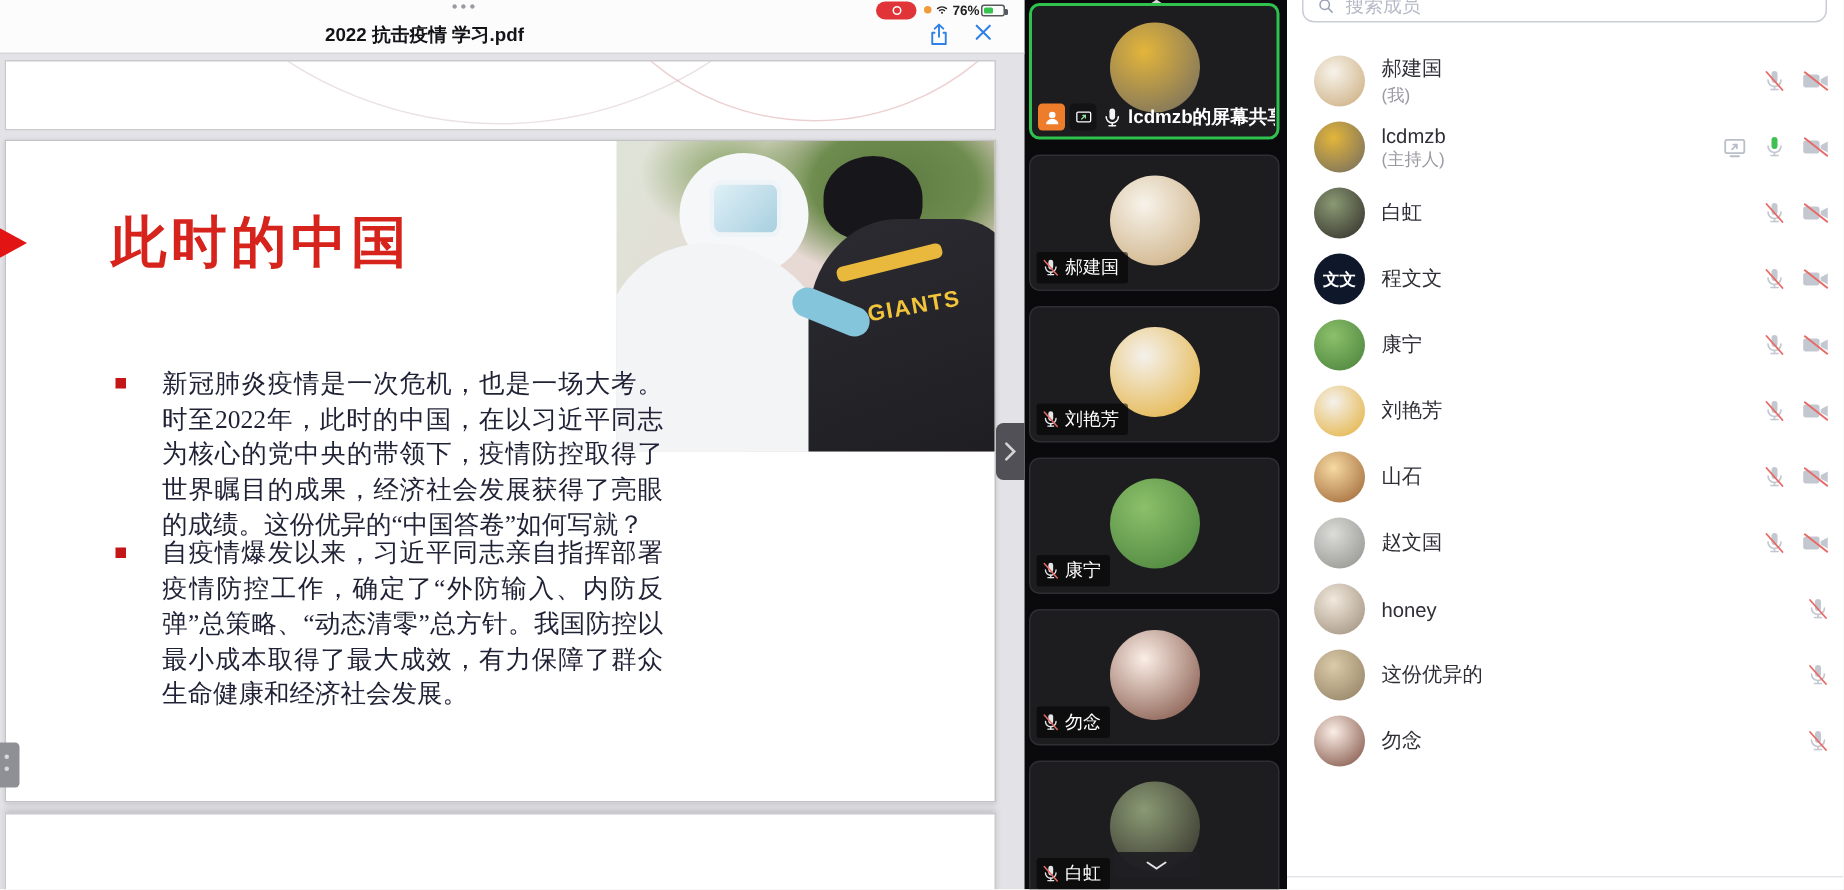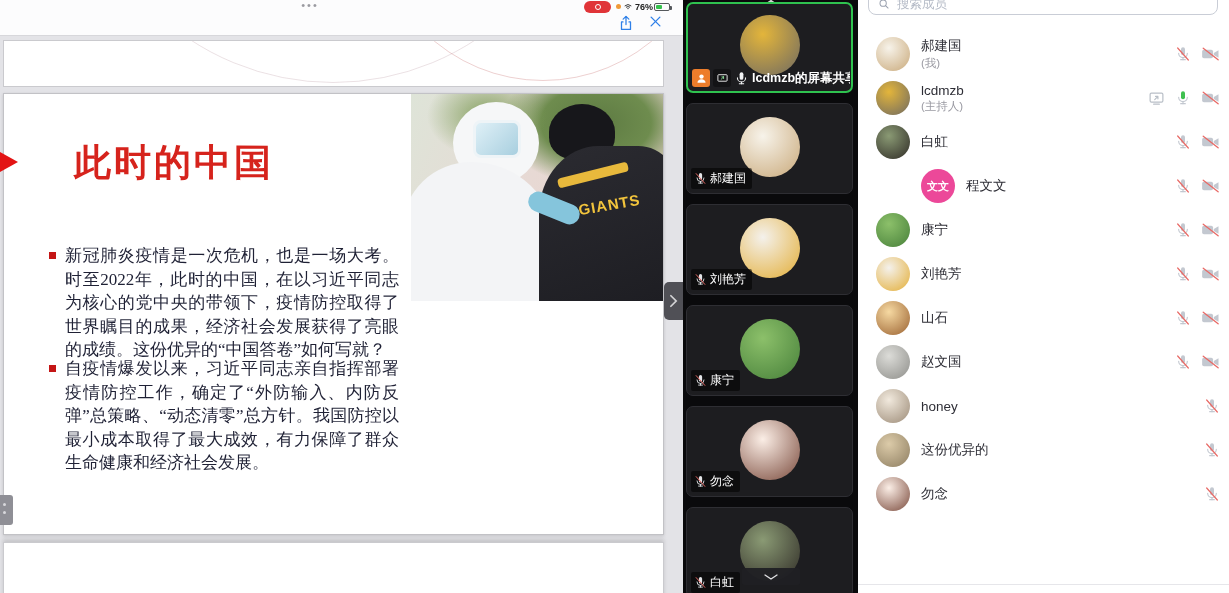--- a/index.html
+++ b/index.html
@@ -26,21 +26,21 @@
   .frag-top{top:40px;height:47px;border:1px solid #cacace;overflow:hidden;}
   .arc{position:absolute;border-radius:50%;}
   .a1{width:340px;height:340px;right:-50px;top:-300px;border:1px solid rgba(216,150,150,.45);}
   .a2{width:520px;height:520px;right:70px;top:-478px;border:1px solid rgba(190,155,165,.3);}
   .main-page{top:93px;height:442px;border:1px solid #c2c2c6;box-shadow:0 1px 3px rgba(0,0,0,.14);overflow:hidden;}
   .frag-bottom{top:542px;height:60px;border:1px solid #cacace;box-shadow:0 -3px 4px rgba(0,0,0,.13);}
 
   .red-arrow{position:absolute;left:-2px;top:151px;width:0;height:0;z-index:4;
     border-left:20px solid #e31414;border-top:11px solid transparent;border-bottom:11px solid transparent;}
   .slide-title{position:absolute;left:70px;top:50px;margin:0;font-family:"Liberation Serif",serif;font-weight:900;font-size:37px;line-height:1;color:#d6231c;letter-spacing:3px;}
-  .bullet{position:absolute;left:45px;display:flex;gap:9px;justify-content:flex-end;}
+  .bullet{position:absolute;left:73px;display:flex;gap:24px;justify-content:flex-end;}
   .bullet .sq{flex:0 0 auto;width:7px;height:7px;background:#c41616;margin-top:8px;}
   .bullet p{margin:0;width:334px;font-family:"Liberation Serif",serif;font-size:17px;line-height:23.6px;color:#1f2135;text-align:justify;}
   .b1{top:150px}.b2{top:263px}
 
   .photo{position:absolute;left:407px;top:0;width:256px;height:207px;overflow:hidden;
     background:linear-gradient(115deg,#dee4d8 0%,#e7d9d4 45%,#ecd2cd 100%);}
   .photo i{position:absolute;display:block;}
   .ph-foliage{right:-24px;top:-34px;width:190px;height:126px;border-radius:50%;
     background:radial-gradient(closest-side,#5d7a42,#6e8c4e 58%,rgba(110,140,78,0));}
   .ph-foliage::after{content:'';position:absolute;left:-74px;top:14px;width:120px;height:84px;border-radius:50%;
@@ -117,20 +117,21 @@
   .monsvg .mline{stroke:#b9bfc7;fill:none;stroke-width:1.7;stroke-linecap:round;}
 </style>
 </head>
 <body>
 
 <div class="app">
 
   <section class="share-area">
     <div class="pdf-topbar">
       <div class="dots">•••</div>
+      <div class="pdf-title">2022 抗击疫情 学习.pdf</div>
       <div class="rec-pill">
           <i></i>
         </div>
       <span class="org-dot"></span>
       <svg class="wifi" viewBox="0 0 24 24" fill="none" stroke="#222" stroke-width="2.4" stroke-linecap="round">
         <path d="M4 10a12 12 0 0 1 16 0"></path>
           <path d="M7.5 13.5a7.5 7.5 0 0 1 9 0"></path>
           <circle cx="12" cy="17.5" r="1.8" fill="#222" stroke="none"></circle>
       </svg>
       <span class="batt-pct">76%</span>
@@ -367,21 +368,21 @@
         <line class="slash" x1="4" y1="3" x2="20" y2="21"></line>
       </svg>
       <svg class="r-cam camsvg muted" viewBox="0 0 26 22">
         <rect class="cbody" x="1.5" y="5" width="15" height="12" rx="2.5"></rect>
         <path class="cbody" d="M17.5 9.5 24 6v10l-6.5-3.5z"></path>
         <line class="slash" x1="3" y1="3" x2="23.5" y2="19"></line>
       </svg>
     </div>
   </div>
         <div class="row">
-    <div class="avatar" style="background: #ec4899; margin-left: 45px;">文文</div>
+    <div class="avatar" style="background: #0f172a;">文文</div>
     <div class="names">
       <div class="nm">程文文</div>
 
     </div>
     <div class="icons">
 
       <svg class="r-mic micsvg muted" viewBox="0 0 24 24">
         <rect class="body" x="9" y="2" width="6" height="12" rx="3"></rect>
         <path class="arc" d="M5.5 11a6.5 6.5 0 0 0 13 0"></path>
         <line class="stem" x1="12" y1="17.5" x2="12" y2="20.5"></line>

